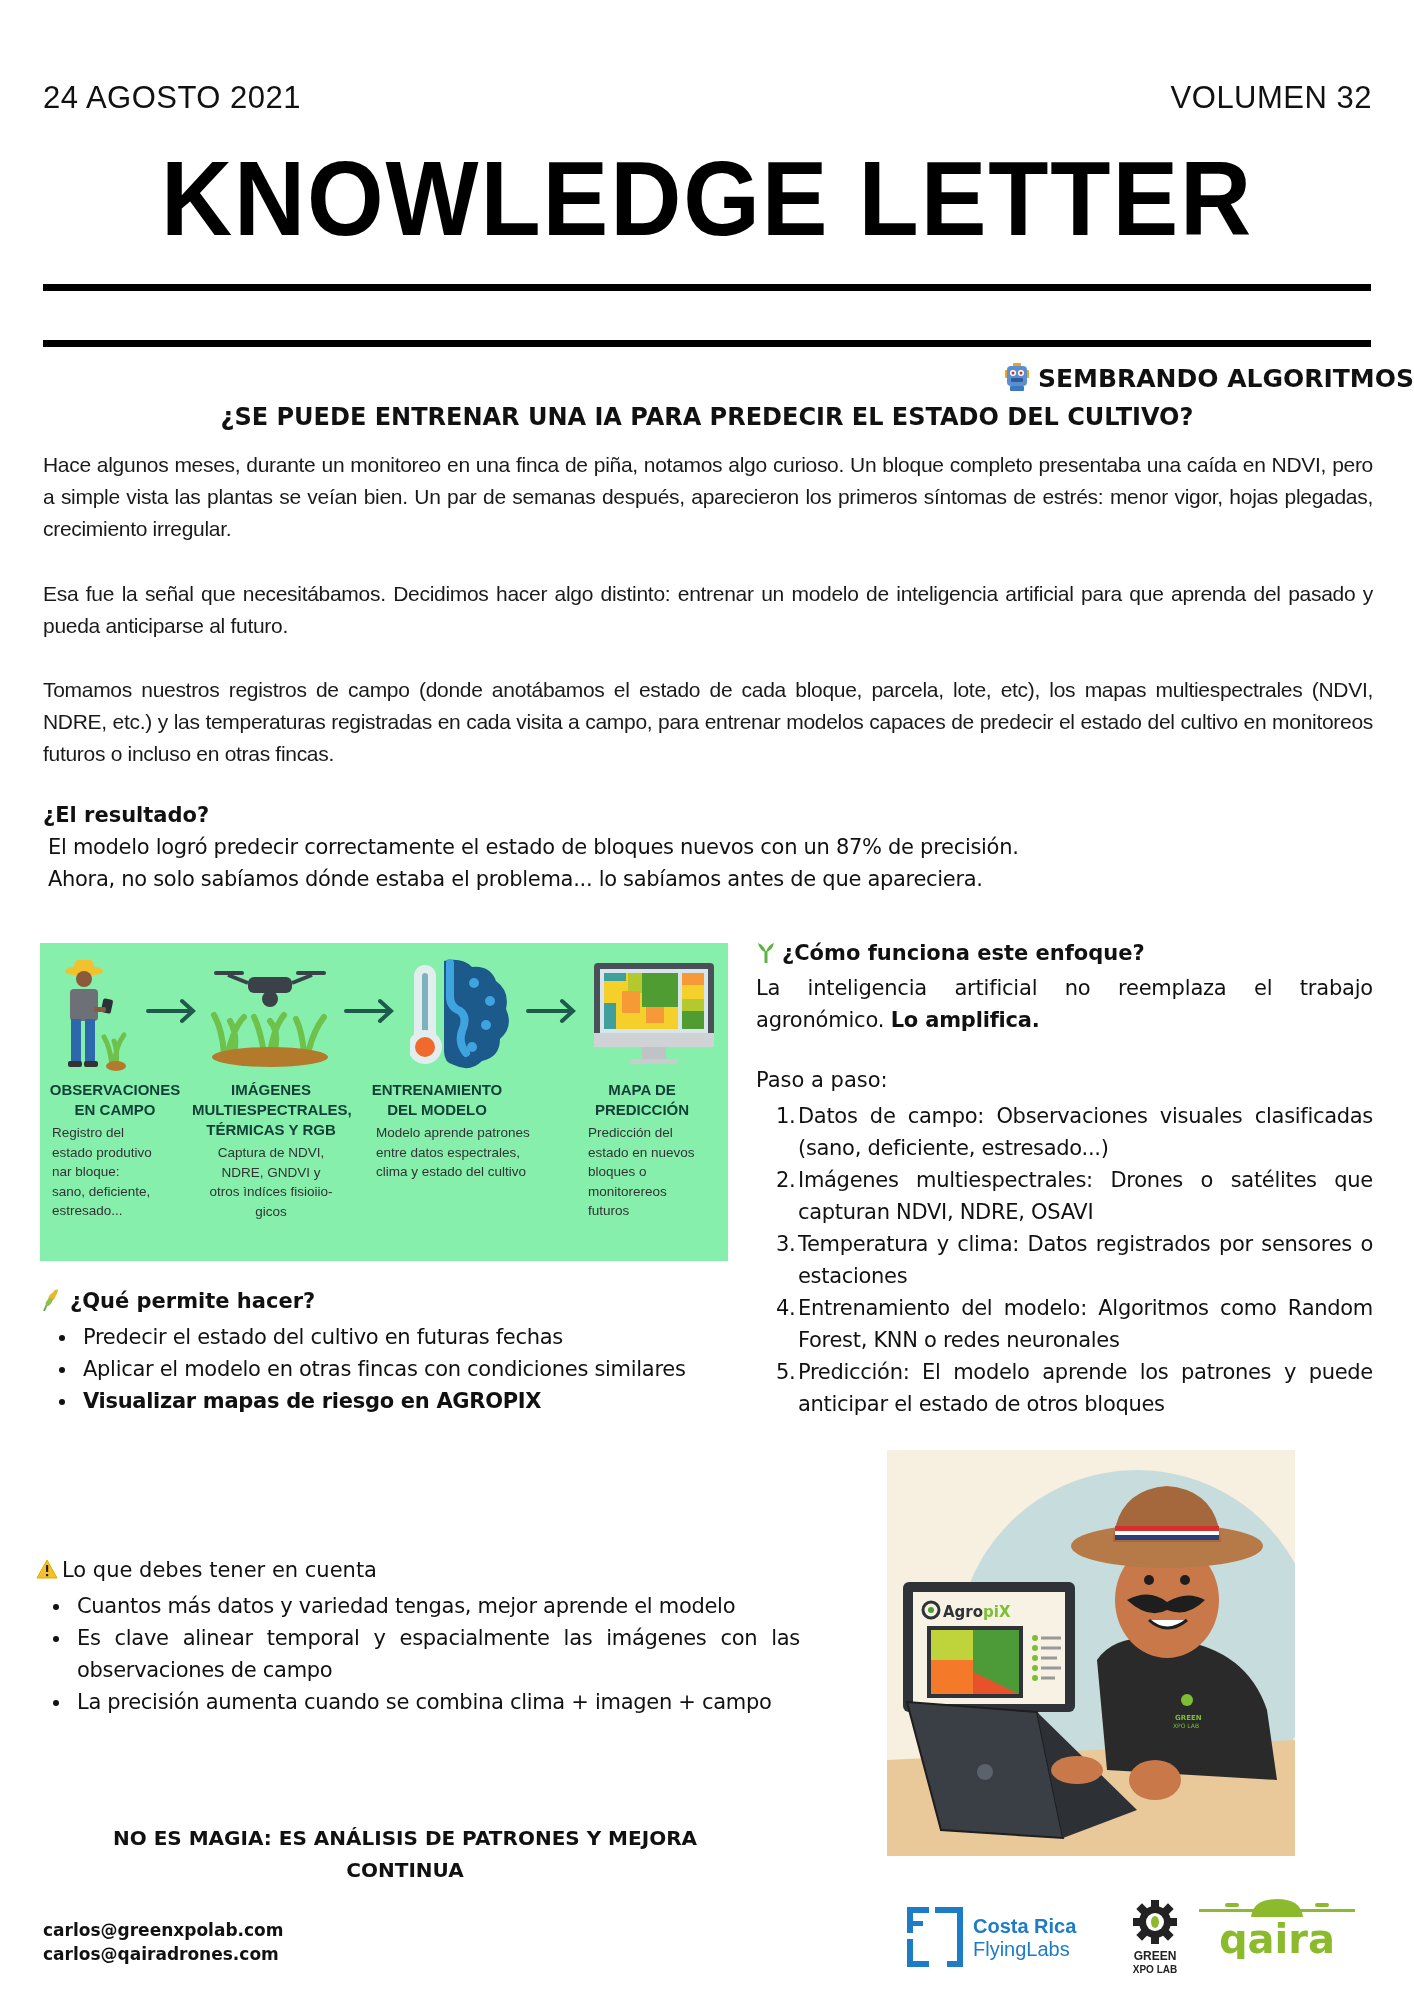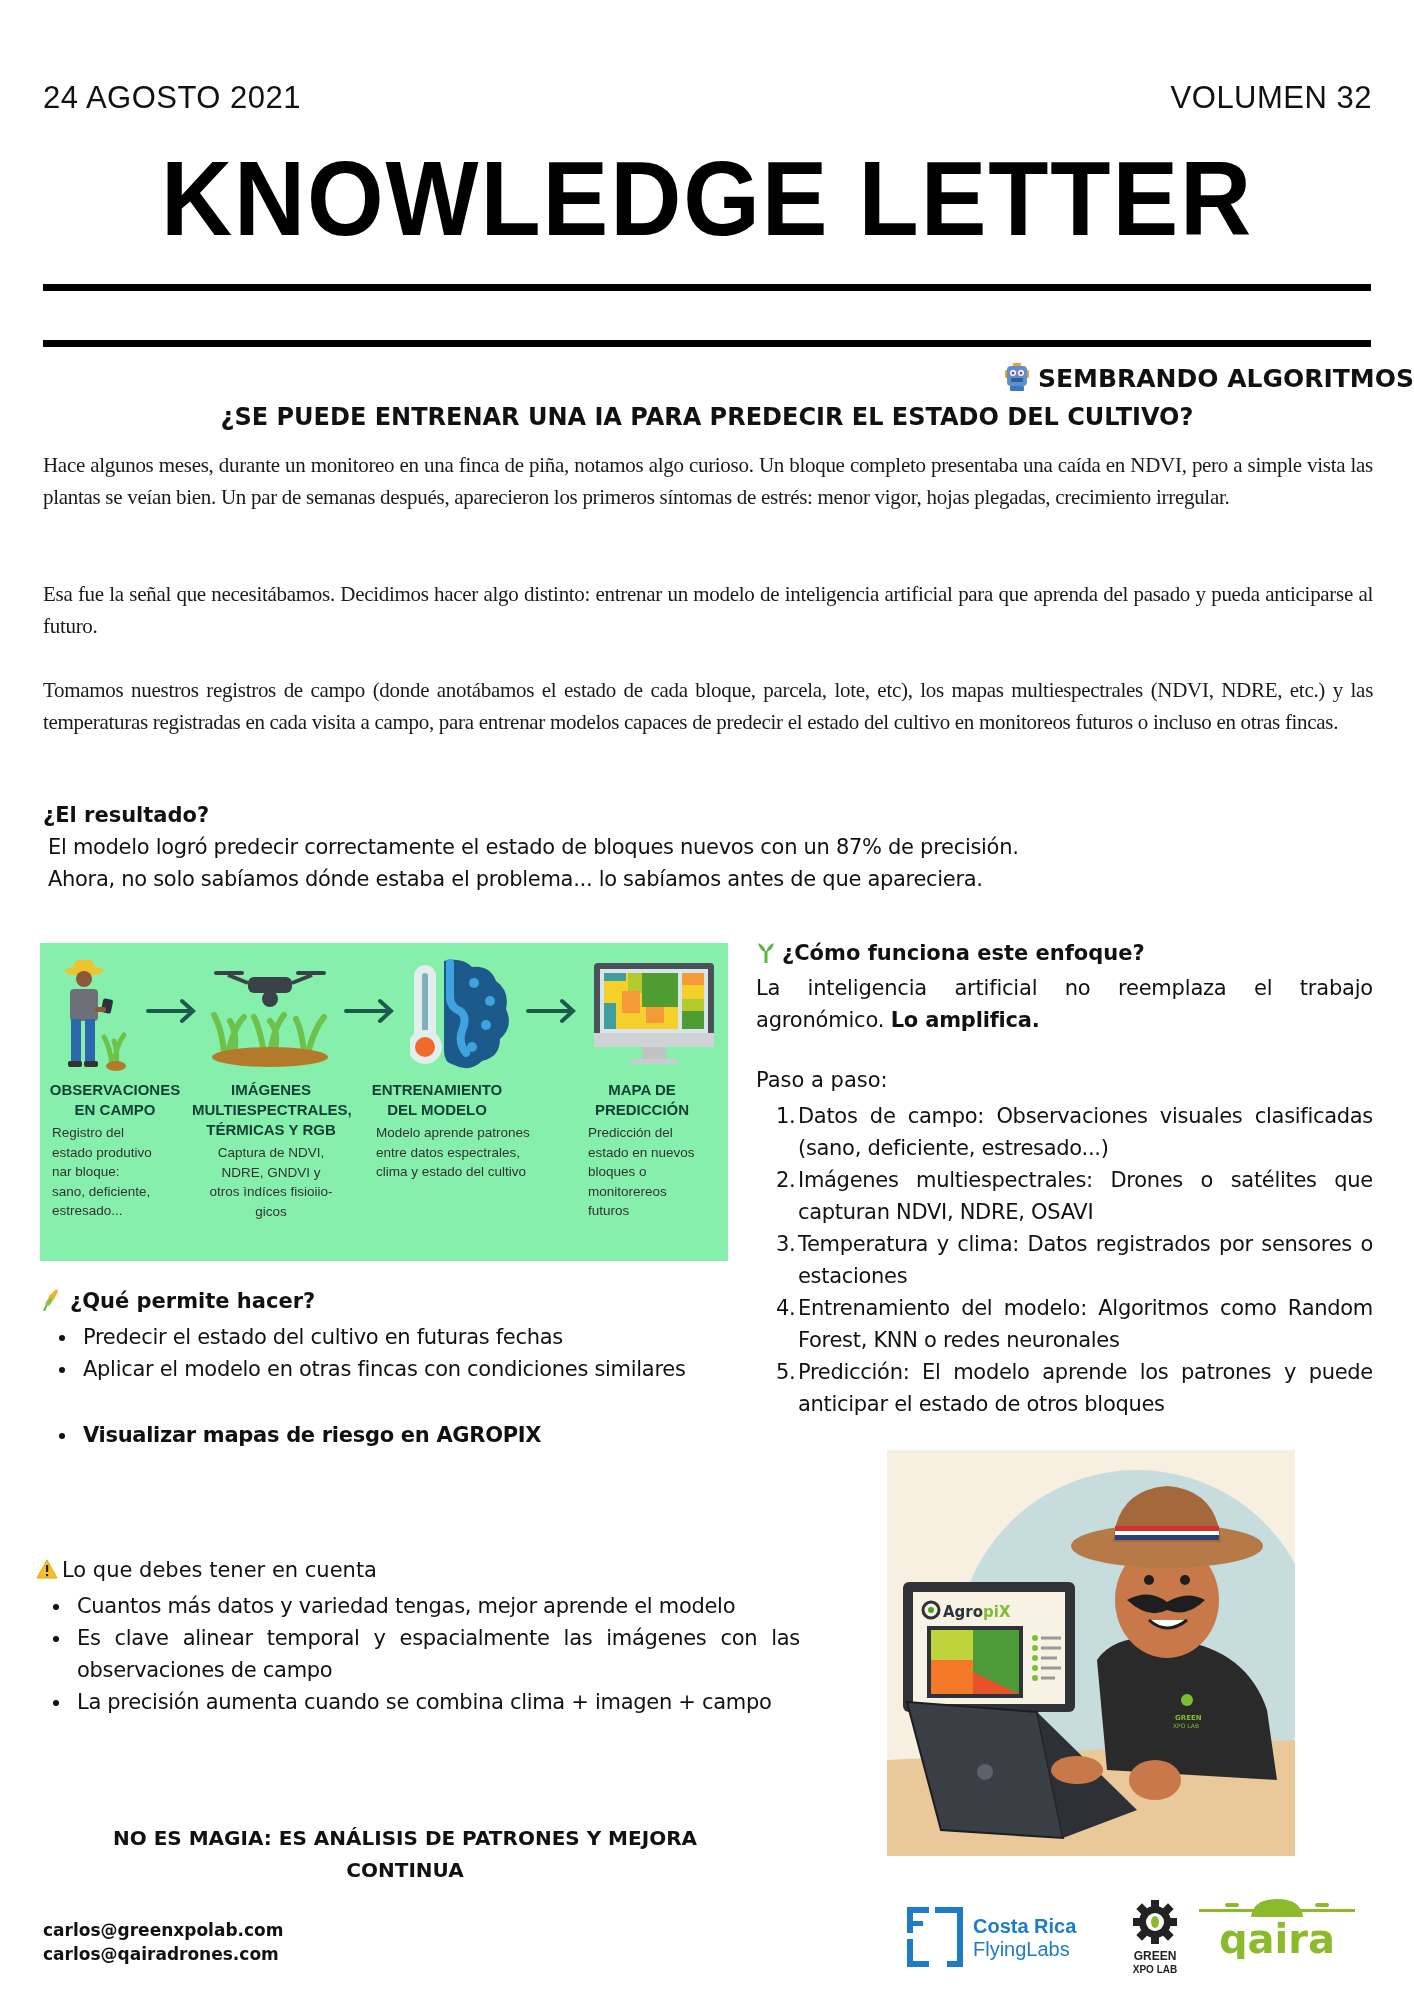--- a/index.html
+++ b/index.html
@@ -15,21 +15,21 @@
   .masthead { top: 138px; left: 0; width: 1414px; text-align: center; font-family: "Liberation Sans", sans-serif; font-weight: 700; font-size: 106px; letter-spacing: 2px; color: #000; transform: scaleX(0.93); }
   .rule { left: 43px; width: 1328px; height: 7px; background: #000; }
   .rule1 { top: 284px; }
   .rule2 { top: 340px; }
 
   
   .sec-title { top: 363px; left: 0; width: 1414px; text-align: right; font-family: "DejaVu Sans", sans-serif; font-weight: 700; font-size: 25px; color: #111; }
   .sec-title .robot { display: inline-block; width: 26px; height: 28px; vertical-align: -4px; margin-right: 8px; }
   .sec-sub { top: 403px; left: 0; width: 1414px; text-align: center; font-family: "DejaVu Sans", sans-serif; font-weight: 700; font-size: 24px; color: #111; }
 
-  .para { left: 43px; width: 1330px; font-family: Liberation Serif, serif; font-size: 21px; line-height: 32px; text-align: justify; color: #1a1a1a; letter-spacing: -0.3px; }
+  .para { left: 43px; width: 1330px; font-family: Liberation Sans, sans-serif; font-size: 21px; line-height: 32px; text-align: justify; color: #1a1a1a; letter-spacing: -0.3px; }
   .p1 { top: 449px; }
   .p2 { top: 578px; }
   .p3 { top: 674px; }
   .result-h { top: 803px; left: 43px; font-weight: 700; font-size: 21px; }
   .r1 { top: 835px; left: 48px; font-size: 21px; letter-spacing: -0.3px; }
   .r2 { top: 867px; left: 48px; font-size: 21px; letter-spacing: -0.3px; }
 
   
   .info { top: 943px; left: 40px; width: 688px; height: 318px; background: #86efac; }
   .info-label { position: absolute; top: 137px; font-family: "Liberation Sans", sans-serif; font-weight: 700; font-size: 15px; line-height: 20px; color: #123f36; text-align: center; }
@@ -46,21 +46,21 @@
   .steps li { position: relative; padding-left: 42px; font-size: 21px; line-height: 32px; text-align: justify; letter-spacing: -0.3px; }
   .steps li .num { position: absolute; left: 20px; top: 0; }
 
   
   .que-h { top: 1289px; left: 40px; font-weight: 700; font-size: 21px; }
   .que-h .wheat { display: inline-block; width: 20px; height: 22px; vertical-align: -3px; margin-right: 10px; }
   .bul { list-style: none; }
   .bul li { position: relative; padding-left: 43px; font-size: 21px; line-height: 32px; text-align: justify; letter-spacing: -0.3px; }
   .bul li::before { content: ""; position: absolute; left: 19px; top: 14px; width: 6px; height: 6px; border-radius: 50%; background: #111; }
   .que-list { top: 1321px; left: 40px; width: 695px; }
-  .que-list li.bold { font-weight: 700; margin-top: 34px; }
+  .que-list li.bold { font-weight: 700; }
 
   .warn-h { top: 1558px; left: 36px; font-size: 21px; }
   .warn-h .warn { display: inline-block; width: 22px; height: 20px; vertical-align: -2px; margin-right: 4px; }
   .warn-list { top: 1590px; left: 34px; width: 766px; }
 
   .closing { top: 1822px; left: 60px; width: 690px; text-align: center; font-weight: 700; font-size: 20px; line-height: 32px; }
   .email { left: 43px; font-weight: 700; font-size: 17px; }
   .e1 { top: 1920px; }
   .e2 { top: 1944px; }
 

